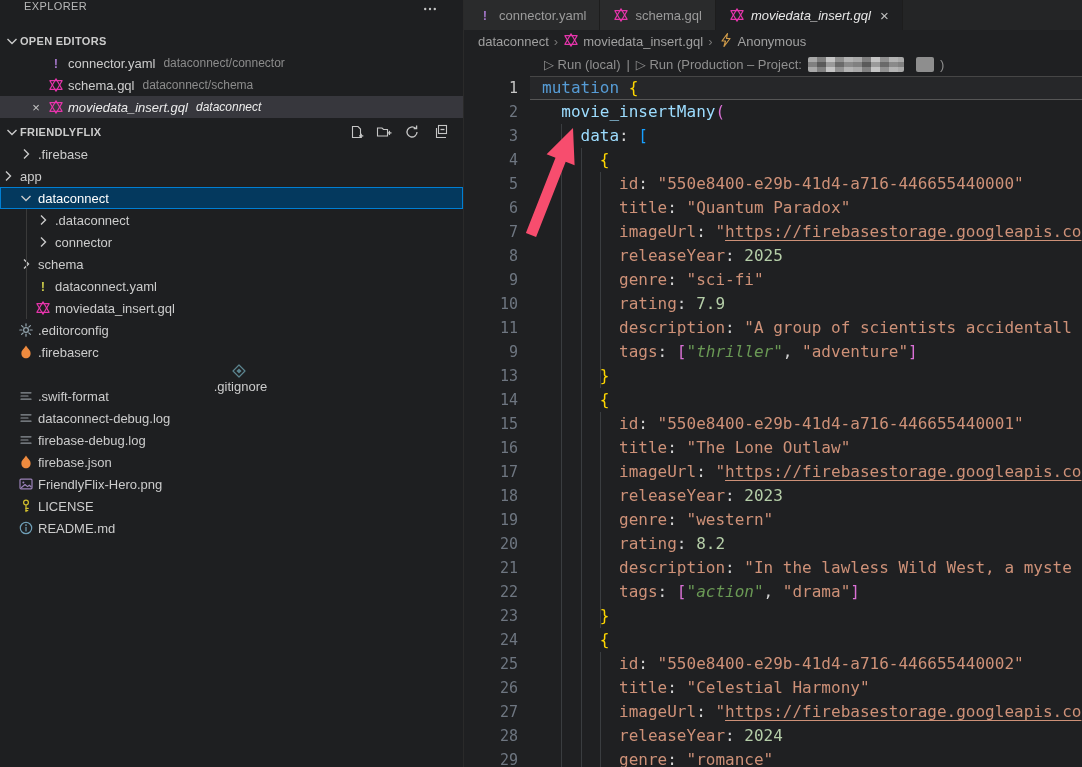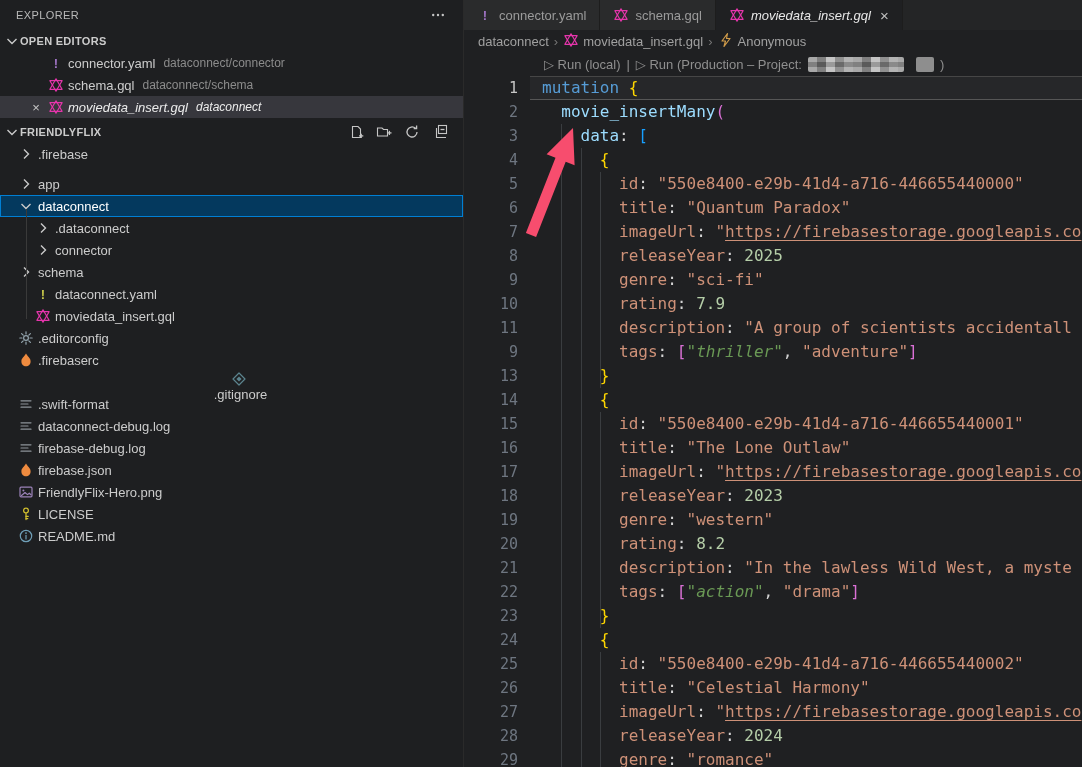--- a/index.html
+++ b/index.html
@@ -3,21 +3,21 @@
 <meta charset="utf-8">
 <style>
   *{margin:0;padding:0;box-sizing:border-box}
   html,body{width:1082px;height:767px;overflow:hidden;background:#1f2022;
     font-family:"Liberation Sans",sans-serif;-webkit-font-smoothing:antialiased}
   .app{display:flex;width:1082px;height:767px}
 
   
   .sidebar{width:464px;flex:0 0 464px;background:#1e1f21;border-right:1px solid #2a2a2a;
     color:#c5c5c5;font-size:13px;position:relative;overflow:hidden}
-  .sb-header{height:30px;display:flex;align-items:center;padding:0 16px;color:#b9b9b9;
+  .sb-header{height:30px;display:flex;align-items:flex-start;padding:0 24px;color:#b9b9b9;
     font-size:11px;letter-spacing:.4px}
   .sb-header .spacer{flex:1}
   .sec-header{height:22px;display:flex;align-items:center;padding-left:4px;
     font-size:11px;font-weight:700;color:#cccccc;letter-spacing:.3px}
   .sec-header .chev{width:16px;height:16px;display:flex;align-items:center;justify-content:center}
   .sec-header .actions{margin-left:auto;display:flex;gap:10px;padding-right:14px}
   .icon-btn{width:18px;height:18px;display:flex;align-items:center;justify-content:center;cursor:pointer}
   .row{height:22px;display:flex;align-items:center;white-space:nowrap;cursor:pointer}
   .row .islot{width:16px;height:16px;flex:0 0 16px;display:flex;align-items:center;justify-content:center;margin-right:4px}
   .row .name{color:#cccccc}
@@ -175,21 +175,21 @@
       </div>
       <div class="tree-wrap" id="tree-list">
           <div class="row" style="padding-left: 18px;">
             <span class="islot">
               <svg viewBox="0 0 16 16" width="16" height="16">
                 <polyline points="6,3.5 10.5,8 6,12.5" fill="none" stroke="#cacaca" stroke-width="1.4"></polyline>
               </svg>
             </span>
             <span class="name">.firebase</span>
           </div>
-          <div class="row" style="padding-left: 18px; margin-top: 8px;">
+          <div class="row" style="">
             <span class="islot">
               <svg viewBox="0 0 16 16" width="16" height="16">
                 <polyline points="6,3.5 10.5,8 6,12.5" fill="none" stroke="#cacaca" stroke-width="1.4"></polyline>
               </svg>
             </span>
             <span class="name">app</span>
           </div>
           <div class="row sel-blue" style="padding-left: 17px;">
             <span class="islot">
               <svg viewBox="0 0 16 16" width="16" height="16">

